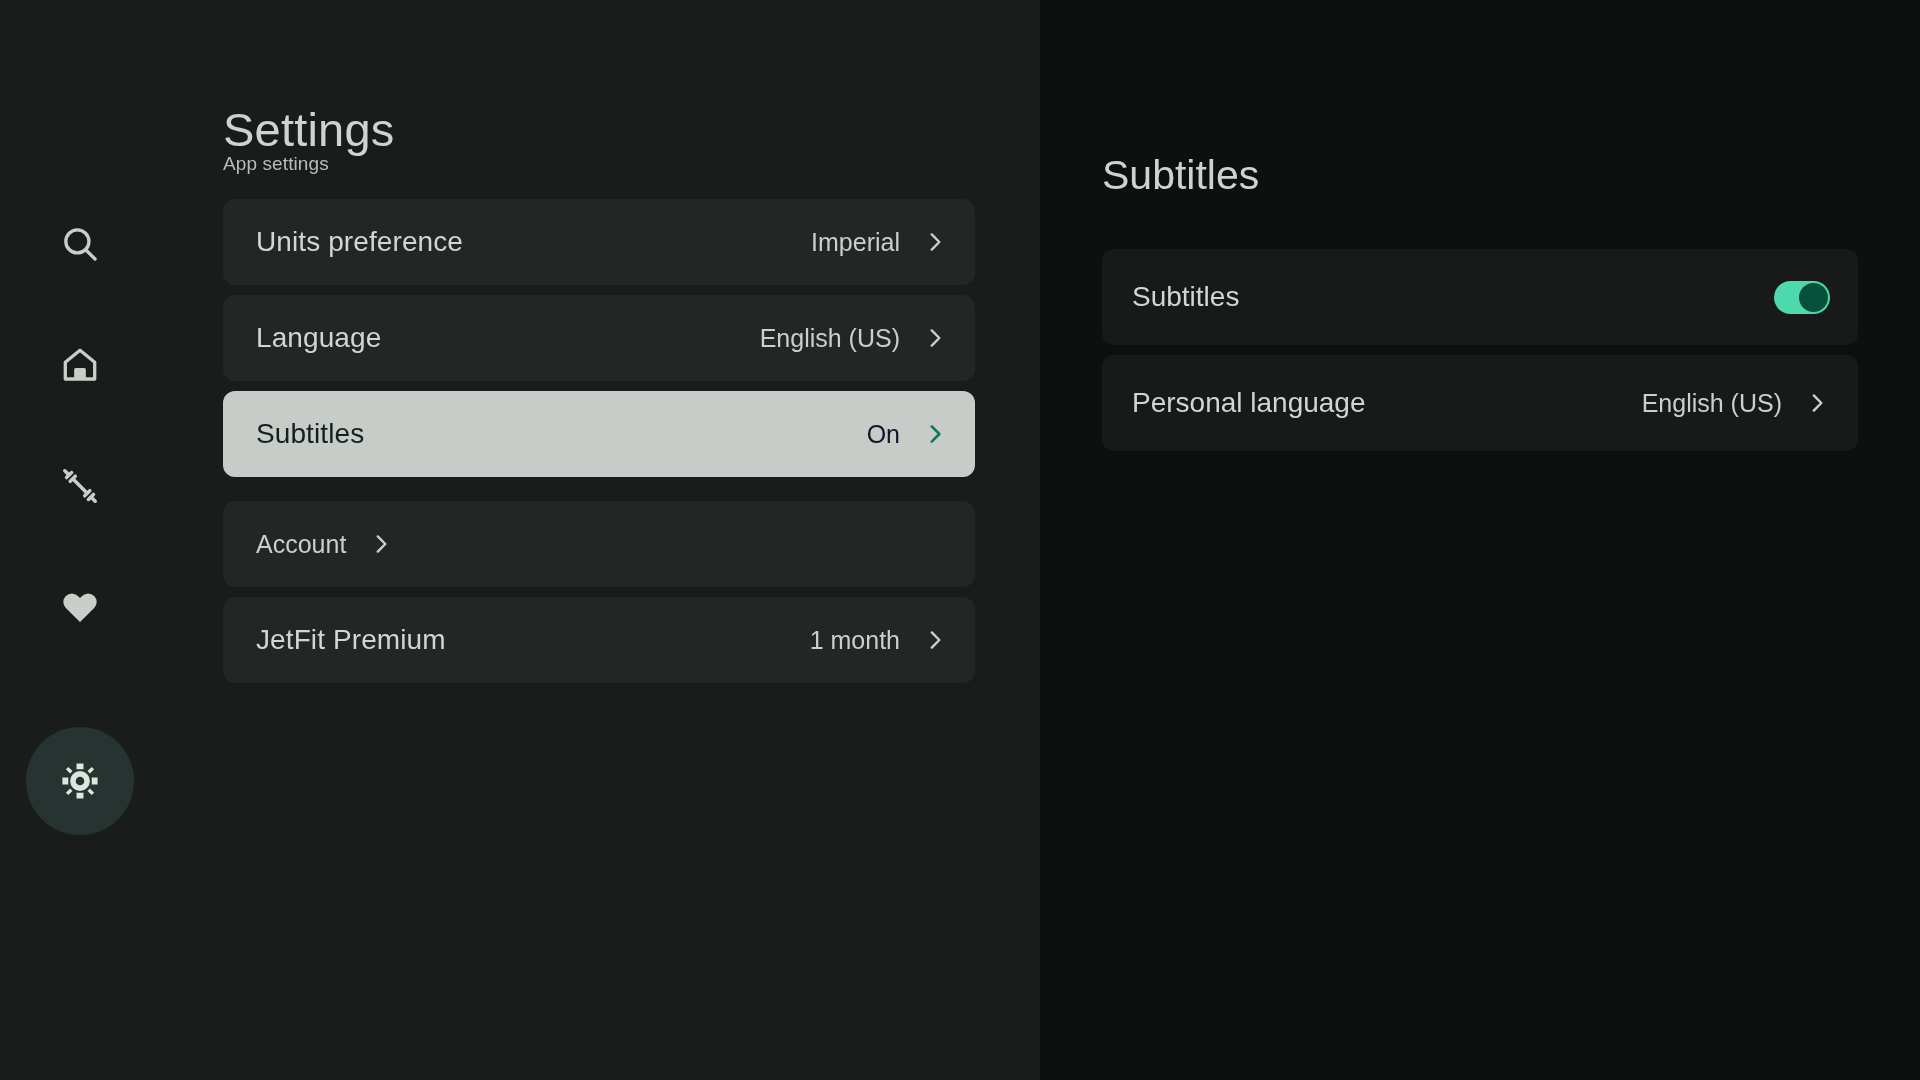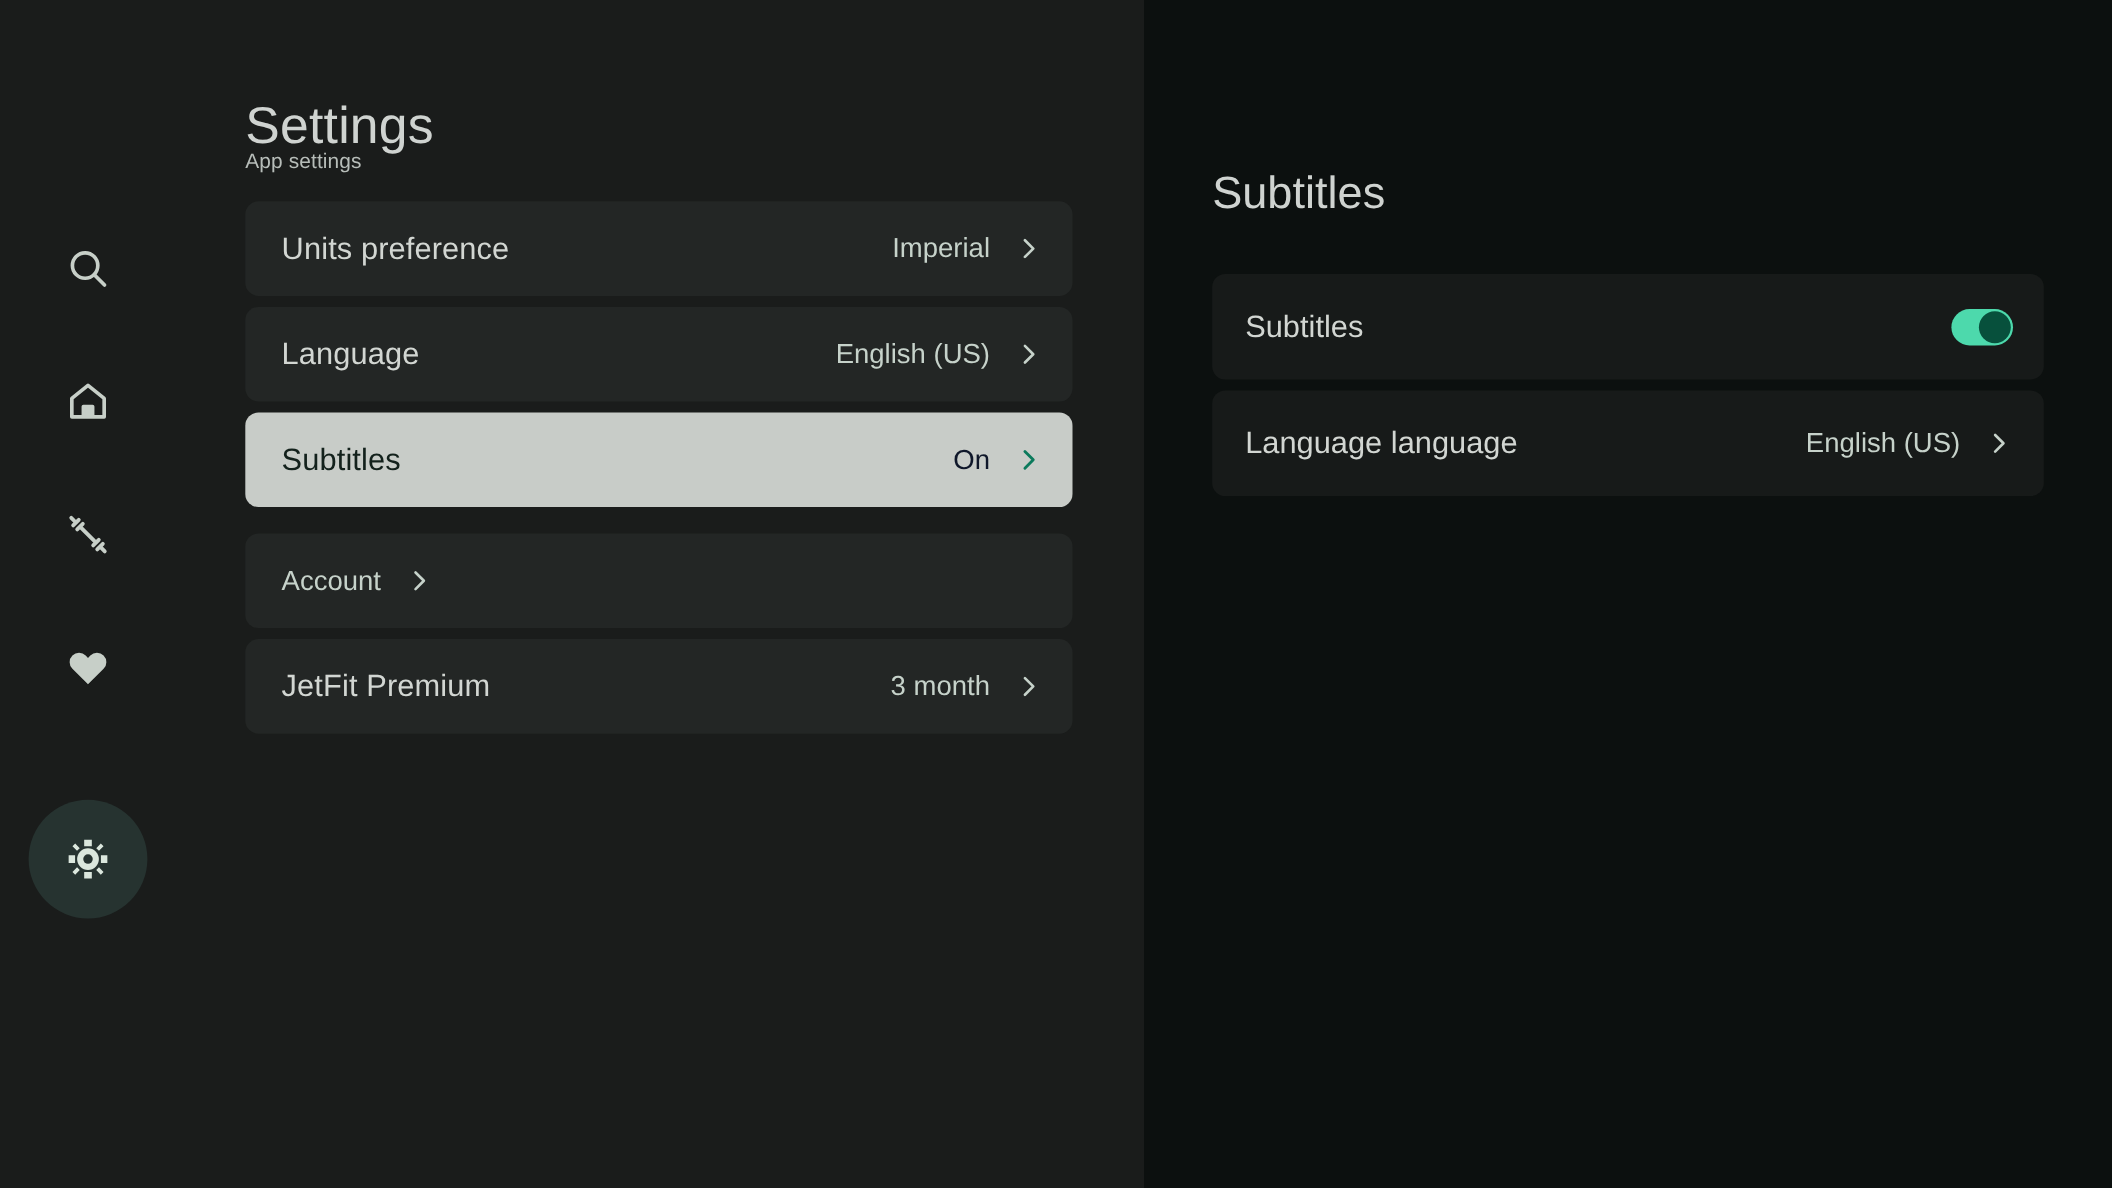--- a/index.html
+++ b/index.html
@@ -52,21 +52,21 @@
     border-radius: 54px;
     cursor: pointer;
   }
   .nav-item svg { display: block; }
   .nav-item.active { background: #263330; }
 
   
   .left-content {
     position: absolute;
     left: 223px;
-    top: 0;
+    top: 16px;
     width: 760px;
   }
 
   .page-title {
     color: #cfd3d0;
     font-size: 47px;
     font-weight: 400;
     letter-spacing: 0.2px;
     margin-top: 90px;
     line-height: 1;
@@ -308,21 +308,21 @@
           <span class="row-value">Account</span>
           <span class="chev">
             <svg width="26" height="26" viewBox="0 0 24 24" fill="none" stroke="#c6d2ca" stroke-width="2.2" stroke-linecap="round" stroke-linejoin="round">
                 <polyline points="9,5 16,12 9,19"></polyline>
               </svg>
           </span>
         </div>
 
         <div class="setting-row">
           <span class="row-label">JetFit Premium</span>
-          <span class="row-value">3 month</span>
+          <span class="row-value">1 month</span>
           <span class="chev">
             <svg width="26" height="26" viewBox="0 0 24 24" fill="none" stroke="#c6d2ca" stroke-width="2.2" stroke-linecap="round" stroke-linejoin="round">
                 <polyline points="9,5 16,12 9,19"></polyline>
               </svg>
           </span>
         </div>
 
       </div>
 
     </div>
@@ -336,21 +336,21 @@
       <div class="detail-list">
 
         <div class="detail-row">
           <span class="row-label">Subtitles</span>
           <span class="toggle">
             <span class="knob"></span>
           </span>
         </div>
 
         <div class="detail-row">
-          <span class="row-label">Language language</span>
+          <span class="row-label">Personal language</span>
           <span class="row-value">English (US)</span>
           <span class="chev">
             <svg width="26" height="26" viewBox="0 0 24 24" fill="none" stroke="#c6d2ca" stroke-width="2.2" stroke-linecap="round" stroke-linejoin="round">
                 <polyline points="9,5 16,12 9,19"></polyline>
               </svg>
           </span>
         </div>
 
       </div>
     </div>

